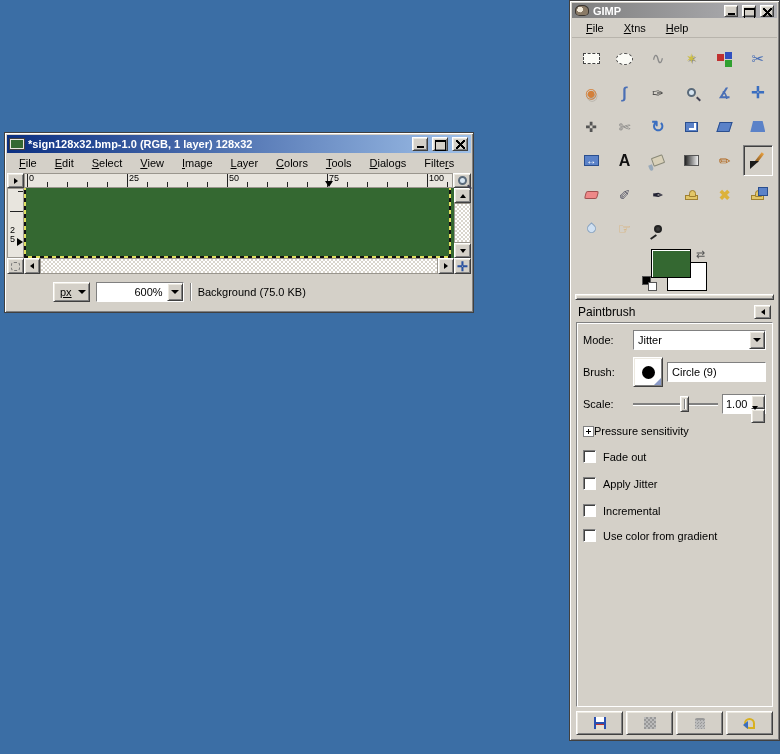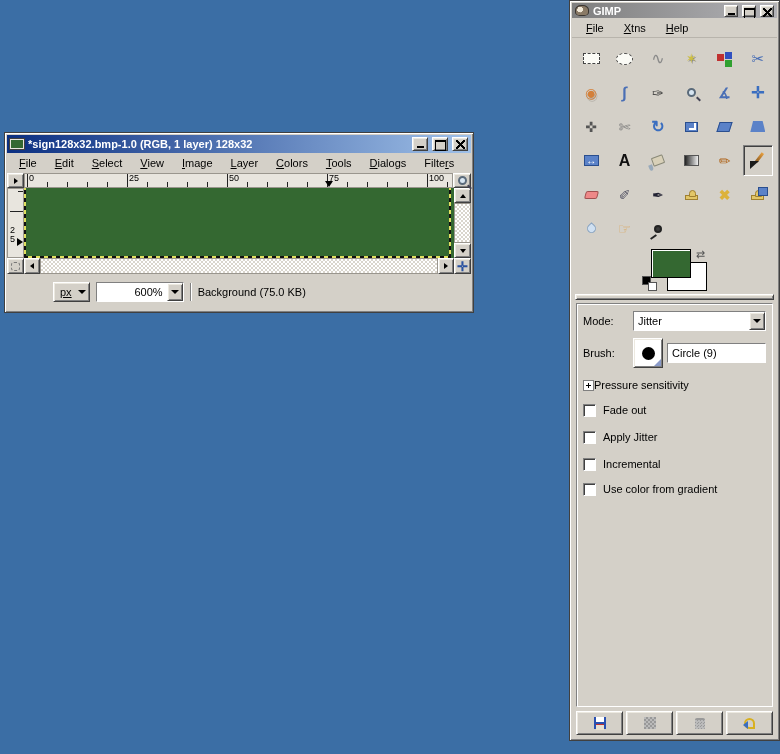--- a/index.html
+++ b/index.html
@@ -161,21 +161,21 @@
   .spin { width:44px; flex:none; display:flex; height:20px; }
   .spin .entry { flex:1; background:#fff; padding:2px 3px; line-height:15px; }
   .spin .btns { width:14px; display:flex; flex-direction:column; }
   .brush-preview { width:30px; height:30px; background:#fff; position:relative; display:flex; align-items:center; justify-content:center; flex:none; }
   .brush-dot { width:13px; height:13px; background:#000; border-radius:50%; }
   .brush-corner { position:absolute; right:1px; bottom:1px; width:0; height:0; border-bottom:7px solid #8a9ac8; border-left:7px solid transparent; }
   .expander-row { display:flex; align-items:center; flex:none; }
   .exp-box { width:11px; height:11px; background:#fff; border:1px solid #808080; position:relative; }
   .exp-box::before { content:''; position:absolute; left:2px; top:4px; width:5px; height:1px; background:#000; }
   .exp-box::after { content:''; position:absolute; left:4px; top:2px; width:1px; height:5px; background:#000; }
-  .check-row { display:flex; gap:7px; flex:none; }
+  .check-row { display:flex; align-items:center; gap:7px; flex:none; }
   .checkbox { width:13px; height:13px; background:#fff; border:1px solid; border-color:#808080 #fff #fff #808080; box-shadow:inset 1px 1px 0 #404040; }
   .spacer { flex:1; }
   #options-buttons { display:flex; gap:3px; padding:2px 4px 3px 4px; flex:none; }
   .opt-btn { flex:1; height:24px; display:flex; align-items:center; justify-content:center; }
   .ic-floppy { width:12px; height:12px; background:#2a50b0; position:relative; }
   .ic-floppy::before { content:''; position:absolute; left:2px; top:0; width:8px; height:5px; background:#fff; }
   .ic-floppy::after { content:''; position:absolute; left:2px; top:7px; width:8px; height:5px; background:#e8e0d0; border-top:1px solid #c03030; }
   .ic-gray-checker { width:12px; height:12px; background-color:#bbb; background-image:linear-gradient(45deg,#999 25%,transparent 25%,transparent 75%,#999 75%),linear-gradient(45deg,#999 25%,transparent 25%,transparent 75%,#999 75%); background-size:4px 4px; background-position:0 0,2px 2px; }
   .ic-trash { width:10px; height:11px; background-color:#bbb; background-image:linear-gradient(45deg,#999 25%,transparent 25%,transparent 75%,#999 75%); background-size:3px 3px; border-radius:2px 2px 1px 1px; border-top:2px solid #999; }
   .ic-reset { width:11px; height:11px; border:2px solid #d8b020; border-radius:50% 50% 0 50%; position:relative; }
@@ -403,20 +403,26 @@
       <div id="fg-swatch" style="background: rgb(52, 104, 49);"></div>
       <span id="swap-colors">⇄</span>
       <div id="default-colors">
         <span class="dc-b"></span>
         <span class="dc-w"></span>
       </div>
     </div>
 
     <div id="splitter" class="raised"></div>
 
+    <div id="options-header">
+      <span class="hd">Paintbrush</span>
+      <span class="dlg-menu-btn raised">
+          <span class="arrow-left-s"></span>
+        </span>
+    </div>
 
     <div id="options-frame">
       <div class="opt-row">
         <span class="opt-label">Mode:</span>
         <div class="combo sunken">
           <span class="entry">Jitter</span>
           <span class="combo-arrow-btn raised">
               <span class="arrow-down"></span>
             </span>
         </div>
@@ -427,20 +433,33 @@
         <span class="opt-label">Brush:</span>
         <div class="brush-preview raised">
           <span class="brush-dot"></span>
           <span class="brush-corner"></span>
         </div>
         <div class="combo sunken">
           <span class="entry">Circle (9)</span>
         </div>
       </div>
 
+      <div class="opt-row">
+        <span class="opt-label">Scale:</span>
+        <div class="slider">
+          <span class="handle raised" style="left:55%"></span>
+        </div>
+        <div class="spin sunken">
+          <span class="entry">1.00</span>
+          <span class="btns">
+              <span class="raised"><span class="arrow-up-s"></span></span>
+              <span class="raised"><span class="arrow-dn-s"></span></span>
+            </span>
+        </div>
+      </div>
 
       <div class="expander-row" style="margin-top:4px">
         <span class="exp-box"></span>
         <span>Pressure sensitivity</span>
       </div>
 
       <div class="check-row" style="margin-top:6px">
         <span class="checkbox"></span>
         <span>Fade out</span>
       </div>

